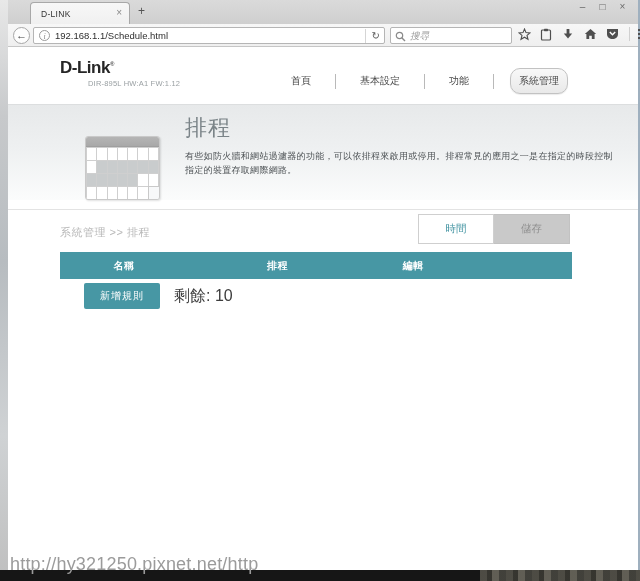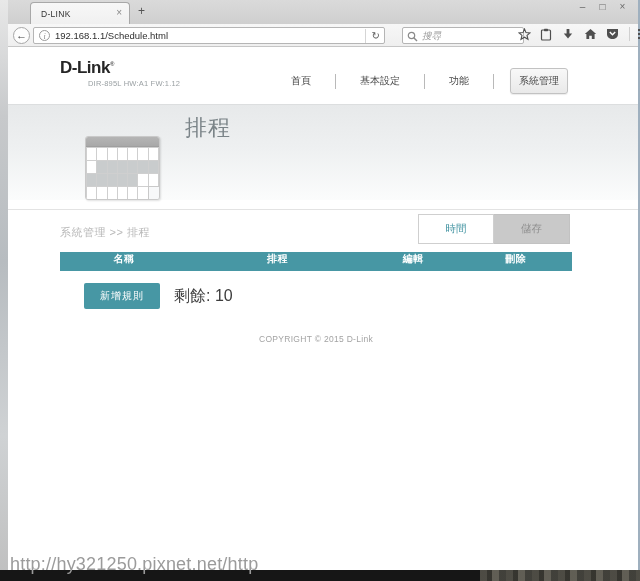--- a/index.html
+++ b/index.html
@@ -36,42 +36,42 @@
      border-radius:50%; background:#fdfdfd; color:#3c3c3c; font-size:11px; text-align:center; line-height:15px; font-weight:bold; }
   .url-field { position:absolute; left:25px; top:3px; width:352px; height:17px; background:#fff;
      border:1px solid #b5b5b5; border-radius:2px; }
   .info-icon { position:absolute; left:5px; top:2px; width:11px; height:11px; border:1px solid #9a9a9a;
      border-radius:50%; color:#8a8a8a; font-size:8px; text-align:center; line-height:11px; font-style:italic; font-family:"Liberation Serif",serif; }
   .url-input { position:absolute; left:21px; top:0; width:300px; height:15px; border:none; outline:none;
      font-size:9.5px; color:#2e2e2e; font-family:"Liberation Sans",sans-serif; background:transparent; }
   .reload-btn { position:absolute; right:4px; top:1px; font-size:10px; color:#5c5c5c;
      border-left:1px solid #d5d5d5; padding-left:6px; line-height:14px; }
   .search-field { position:absolute; left:382px; top:3px; width:122px; height:17px; background:#fff;
-     border:1px solid #b5b5b5; border-radius:2px;margin-left:12px; }
+     border:1px solid #b5b5b5; border-radius:2px; }
   .search-icon { position:absolute; left:4px; top:3px; }
   .search-input { position:absolute; left:19px; top:0; width:96px; height:15px; border:none; outline:none;
      font-size:9.5px; font-style:italic; background:transparent; font-family:"Liberation Sans",sans-serif; }
   .search-input::placeholder { color:#9a9a9a; }
   .tool-icons { position:absolute; left:509px; top:3px; display:flex; align-items:center; gap:8px; }
   .tool-icons .ticon { width:14px; height:14px; display:flex; align-items:center; justify-content:center; }
   .hamburger { display:flex; flex-direction:column; gap:2px; padding:2px 0; border-left:1px solid #d0d0d0; padding-left:8px; margin-left:2px; }
   .hamburger i { display:block; width:12px; height:2px; background:#4f4f4f; }
 
   
   .page { position:absolute; left:0; top:47px; width:100%; height:523px; background:#fff; overflow:hidden; }
 
   .site-header { position:absolute; left:0; top:0; width:100%; height:57px; background:#fff; }
   .logo-block { position:absolute; left:52px; top:11px; }
   .logo { font-size:17px; font-weight:bold; color:#262626; letter-spacing:-0.5px; }
   .logo sup { font-size:6px; color:#555; }
   .device-line { font-size:7.5px; color:#9aa0a3; margin-top:1px; letter-spacing:.2px;margin-left:28px; }
   .site-nav { position:absolute; right:70px; top:21px; display:flex; align-items:center; gap:16px;justify-content:center; }
   .nav-item { font-size:10px; color:#4a4a4a; padding:5px 8px; cursor:pointer; white-space:nowrap; }
   .nav-sep { width:1px; height:15px; background:#b9b9b9; }
-  .nav-item.active { border:1px solid #c2c2c2; border-radius:3px;
+  .nav-item.active { border:1px solid #c2c2c2; border-radius:10px;
      background:linear-gradient(180deg,#f8f8f8,#e9e9e9); box-shadow:0 1px 1px rgba(0,0,0,.08); }
 
   .banner { position:absolute; left:0; top:57px; width:100%; height:96px;
      background:linear-gradient(180deg,#e7e9ea 0%,#eef0f1 45%,#fbfcfc 100%); border-top:1px solid #dcdedf; }
   .banner-title { position:absolute; left:177px; top:8px; font-size:22px; color:#7b8488; font-weight:400; letter-spacing:1px; }
   .banner-desc { position:absolute; left:177px; top:44px; font-size:9px; color:#4e5356; line-height:14px; letter-spacing:.3px; white-space:nowrap; }
 
   
   .cal-icon { position:absolute; left:77px; top:31px; width:75px; height:64px;
      background:#fdfdfd; border:1px solid #c9c9c9; border-radius:3px; box-shadow:1px 1px 2px rgba(0,0,0,.12); overflow:hidden; }
@@ -82,22 +82,22 @@
   .cal-step { position:absolute; right:-1px; bottom:-1px; width:12px; height:14px; background:#f7f8f9; border-left:1px solid #c9c9c9; border-top:1px solid #c9c9c9; }
 
   .crumb-row { position:absolute; left:0; top:162px; width:100%; height:57px; border-top:1px solid #e3e3e3; }
   .breadcrumb { position:absolute; left:52px; top:15px; font-size:11px; color:#b8b8b8; letter-spacing:.5px; }
   .mode-tabs { position:absolute; right:68px; top:4px; display:flex; }
   .btn-time { width:76px; height:30px; background:#fff; border:1px solid #cfcfcf; color:#4796a4;
      font-size:10.5px; display:flex; align-items:center; justify-content:center; }
   .btn-save { width:76px; height:30px; background:#c9c9c9; border:1px solid #c2c2c2; border-left:none; color:#8f8f8f;
      font-size:10.5px; display:flex; align-items:center; justify-content:center; }
 
-  .rule-table-head { position:absolute; left:52px; top:205px; width:512px; height:19px; background:#4797a4;
-     display:flex; align-items:flex-start; }
+  .rule-table-head { position:absolute; left:52px; top:205px; width:512px; height:27px; background:#4797a4;
+     display:flex; align-items:center; }
   .rule-table-head span { color:#fff; font-size:10px; font-weight:bold; text-align:center; letter-spacing:.5px; }
   .col-name { width:25%; } .col-sched { width:35%; } .col-edit { width:18%; } .col-del { width:22%; }
 
   .add-row { position:absolute; left:52px; top:236px; display:flex; align-items:center; gap:14px;padding-left:24px; }
   .add-rule-btn { width:76px; height:26px; background:#4797a4; color:#fff; font-size:10px; border:none;
      border-radius:2px; display:flex; align-items:center; justify-content:center; letter-spacing:1px; }
   .remaining { font-size:16px; color:#3d3d3d; }
 
   .copyright { position:absolute; left:52px; top:287px; width:512px; text-align:center; font-size:8.5px; color:#a3a3a3; letter-spacing:.3px; }
 
@@ -227,43 +227,45 @@
             <i></i>
             <i></i>
             <i></i>
             <i></i>
             <i></i>
 
         </div>
         <div class="cal-step"></div>
       </div>
       <div class="banner-title">排程</div>
+      <div class="banner-desc">
+        <div>有些如防火牆和網站過濾器的功能，可以依排程來啟用或停用。排程常見的應用之一是在指定的時段控制</div>
+        <div>指定的裝置存取網際網路。</div>
+      </div>
     </div>
 
     <div class="crumb-row">
       <span class="breadcrumb">系統管理 &gt;&gt; 排程</span>
       <div class="mode-tabs">
         <div class="btn-time">時間</div>
         <div class="btn-save">儲存</div>
       </div>
     </div>
 
     <div class="rule-table-head">
       <span class="col-name">名稱</span>
       <span class="col-sched">排程</span>
       <span class="col-edit">編輯</span>
-      <span class="col-del">刪除</span>
     </div>
 
     <div class="add-row">
       <button class="add-rule-btn">新增規則</button>
       <span class="remaining">剩餘: 10</span>
     </div>
 
-    <div class="copyright">COPYRIGHT © 2015 D-Link</div>
 
   </div>
 </div>
 
 <div class="bottom-strip">
     <div class="texture"></div>
   </div>
 <div class="watermark">http://hy321250.pixnet.net/http</div>
 
 </body></html>

